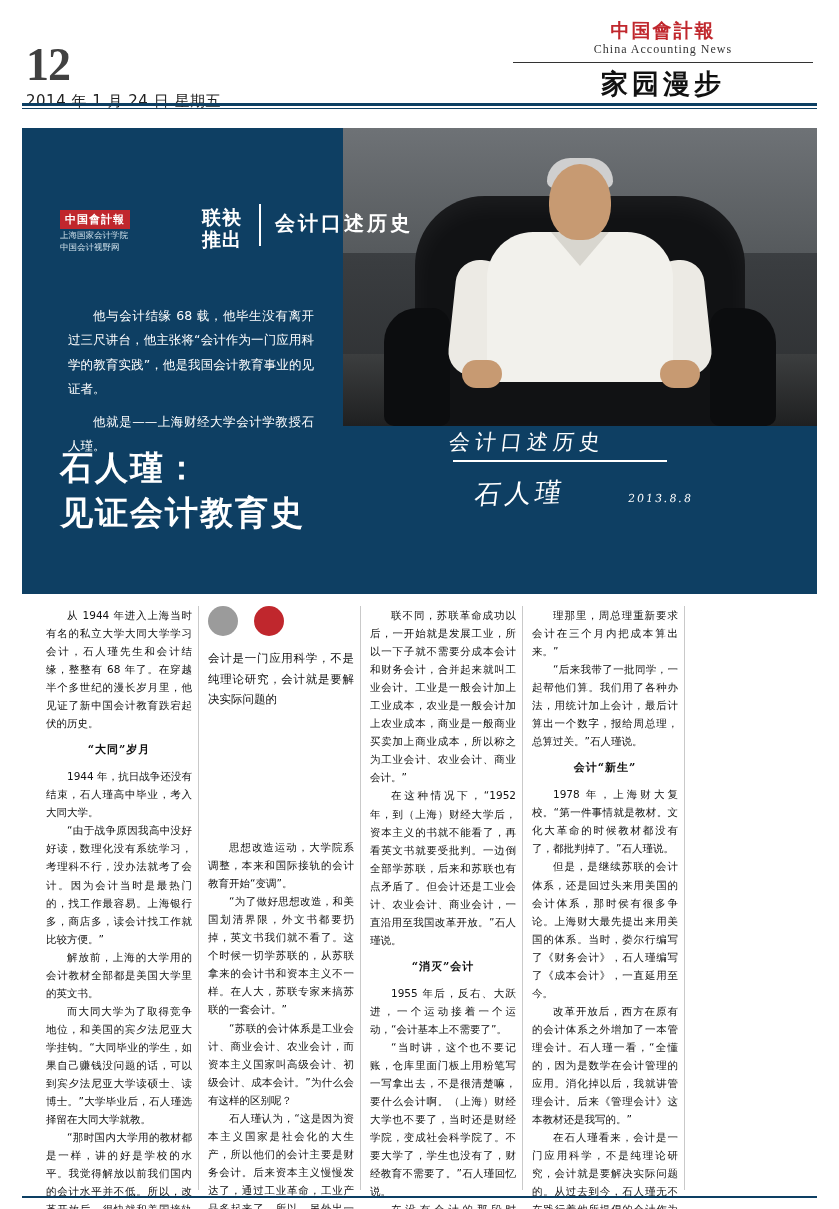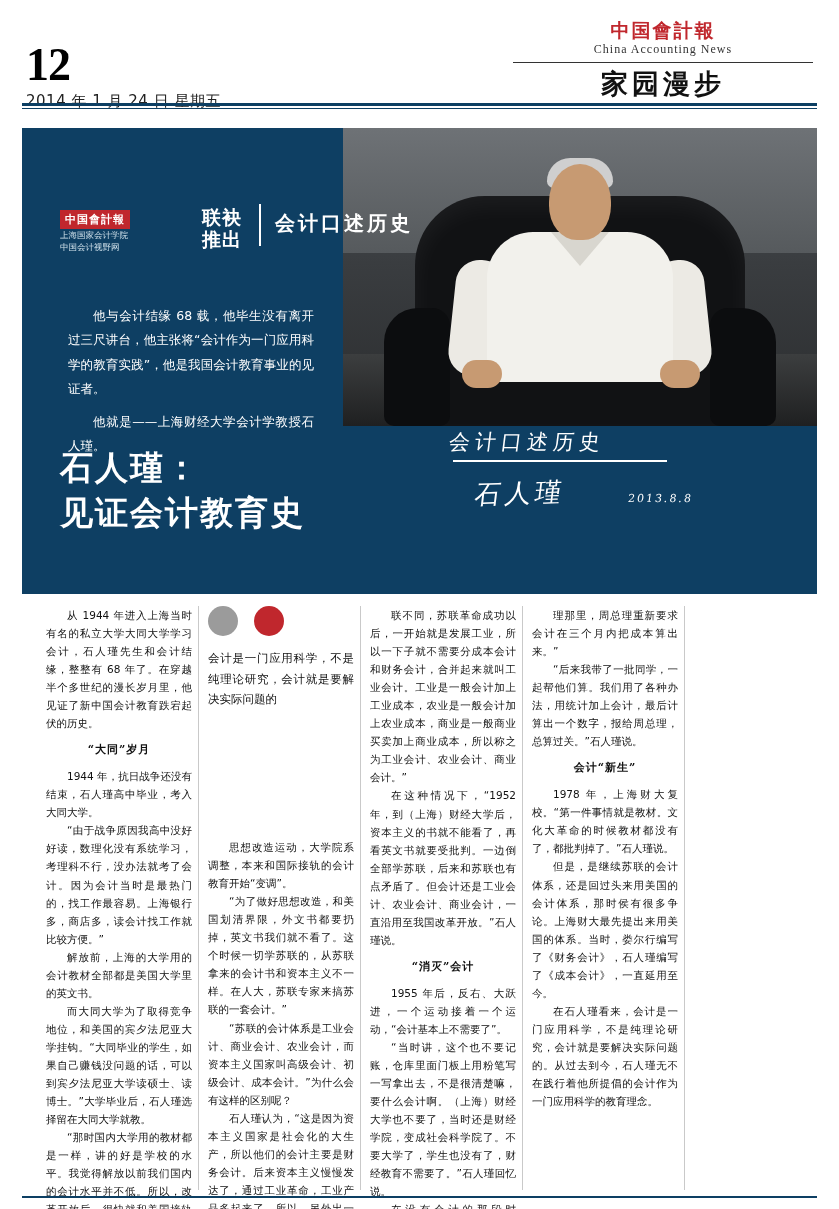--- a/index.html
+++ b/index.html
@@ -48,21 +48,21 @@
   }
   .page-number {
     position: absolute;
     left: 26px;
     top: 42px;
     font-family: "Liberation Serif", serif;
     font-size: 46px;
     font-weight: bold;
     line-height: 1;
     letter-spacing: -1px;
-    color: #000000;
+    color: #404040;
   }
   .page-date {
     position: absolute;
     left: 26px;
     top: 92px;
     font-size: 15px;
     color: #222;
     letter-spacing: 0.5px;
   }
   .brand-block {
@@ -511,19 +511,20 @@
         <p>1955 年后，反右、大跃进，一个运动接着一个运动，“会计基本上不需要了”。</p>
         <p>“当时讲，这个也不要记账，仓库里面门板上用粉笔写一写拿出去，不是很清楚嘛，要什么会计啊。（上海）财经大学也不要了，当时还是财经学院，变成社会科学院了。不要大学了，学生也没有了，财经教育不需要了。”石人瑾回忆说。</p>
         <p>在没有会计的那段时间，“有一次一个外国人买一个汽轮机，问价格，汽轮机厂讲，不晓得，我们也不知道成本，怎么知道卖多少钱？这个问题汇报到周恩来总</p>
       </div>
     <div class="col c4" id="col4">
         <p>理那里，周总理重新要求会计在三个月内把成本算出来。”</p>
         <p>“后来我带了一批同学，一起帮他们算。我们用了各种办法，用统计加上会计，最后计算出一个数字，报给周总理，总算过关。”石人瑾说。</p>
         <div class="sub">会计“新生”</div>
         <p>1978 年，上海财大复校。“第一件事情就是教材。文化大革命的时候教材都没有了，都批判掉了。”石人瑾说。</p>
         <p>但是，是继续苏联的会计体系，还是回过头来用美国的会计体系，那时侯有很多争论。上海财大最先提出来用美国的体系。当时，娄尔行编写了《财务会计》，石人瑾编写了《成本会计》，一直延用至今。</p>
+        <p>改革开放后，西方在原有的会计体系之外增加了一本管理会计。石人瑾一看，“全懂的，因为是数学在会计管理的应用。消化掉以后，我就讲管理会计。后来《管理会计》这本教材还是我写的。”</p>
         <p>在石人瑾看来，会计是一门应用科学，不是纯理论研究，会计就是要解决实际问题的。从过去到今，石人瑾无不在践行着他所提倡的会计作为一门应用科学的教育理念。</p>
 
     </div>
   </div>
 
   <div class="bottom-rule"></div>
 </div>
 
 </body></html>

